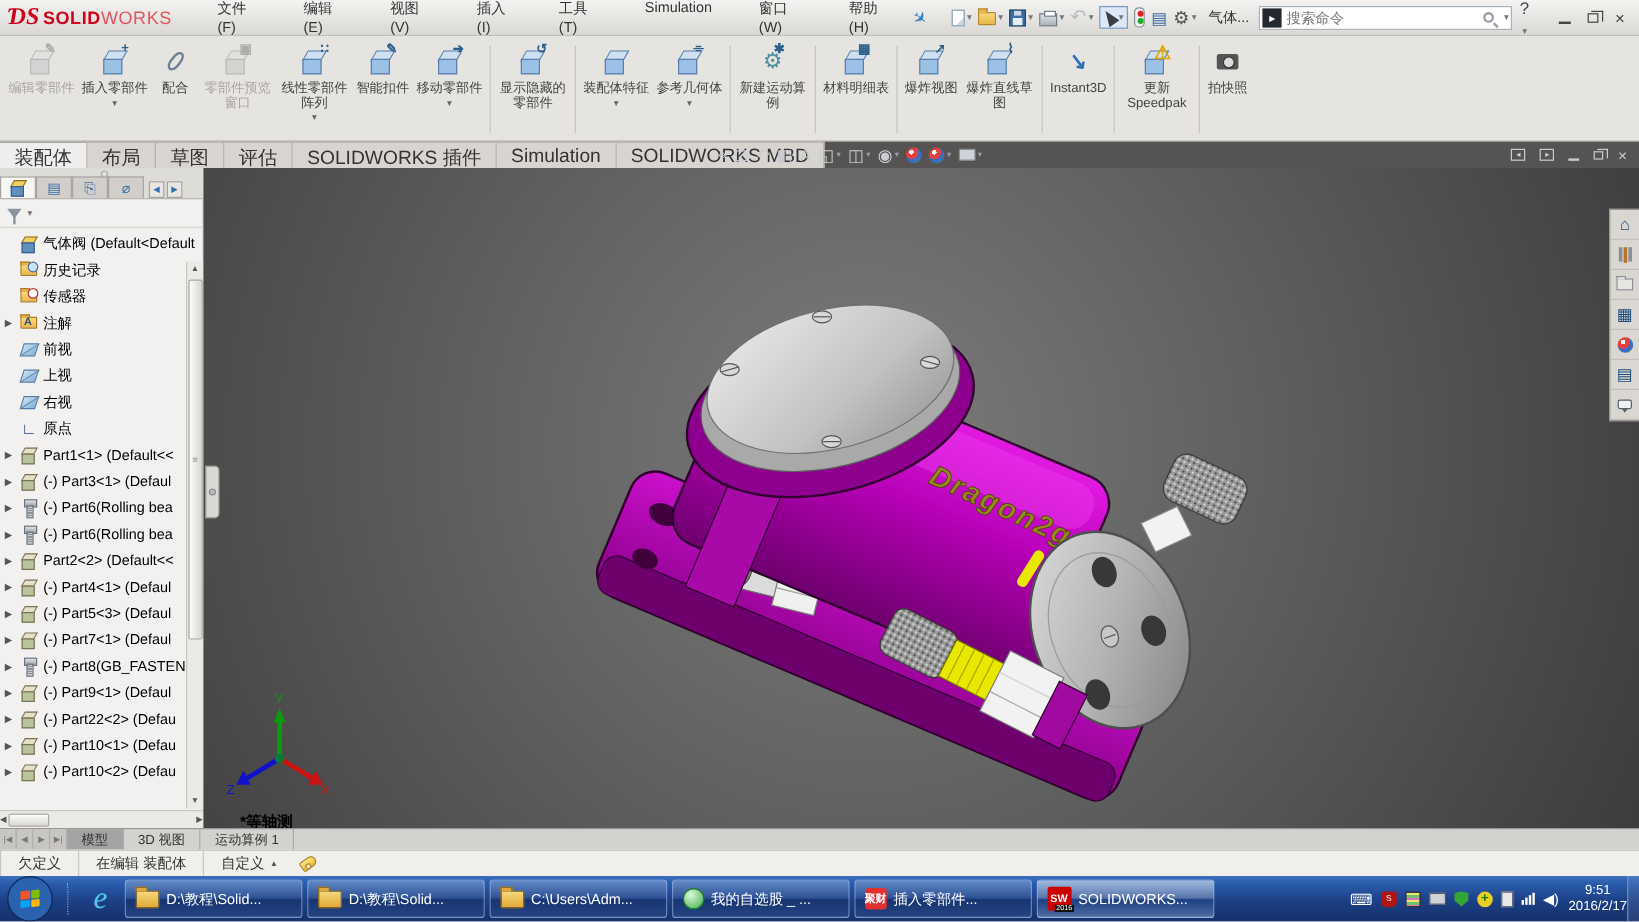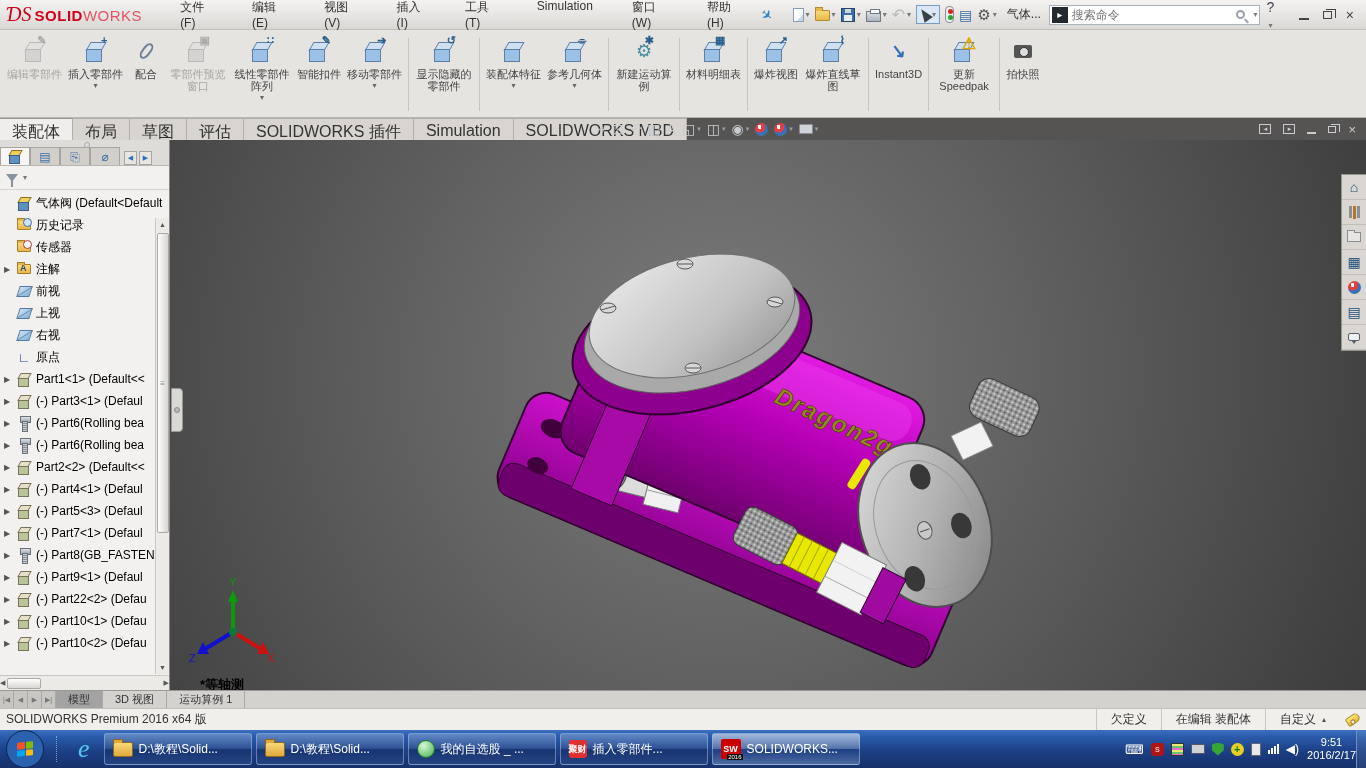--- a/index.html
+++ b/index.html
@@ -2,21 +2,21 @@
 <html><head>
 <meta charset="utf-8">
 <style>
   *{margin:0;padding:0;box-sizing:border-box;}
   html,body{width:1366px;height:768px;overflow:hidden;font-family:"Liberation Sans",sans-serif;}
   .app{width:1366px;height:768px;display:flex;flex-direction:column;background:#dfddda;}
 
   
   .menubar{height:30px;display:flex;align-items:center;background:linear-gradient(#f4f3f1,#dad8d5);border-bottom:1px solid #c2c0bd;padding:0 4px;flex:0 0 auto;}
   .logo{display:flex;align-items:baseline;margin:0 10px 0 2px;white-space:nowrap;}
-  .logo .ds{font-family:"Liberation Serif",serif;font-style:italic;font-weight:normal;color:#d0021b;font-size:20px;margin-right:3px;}
+  .logo .ds{font-family:"Liberation Serif",serif;font-style:italic;font-weight:bold;color:#d0021b;font-size:20px;margin-right:3px;}
   .logo .solid{color:#d0021b;font-weight:bold;font-size:15px;letter-spacing:.5px;text-align:right;}
   .logo .works{color:#e05560;font-size:15px;letter-spacing:.5px;}
   .menus{display:flex;gap:19px;margin-left:18px;}
   .menu-item{padding:4px 10px;font-size:12px;color:#333;cursor:default;}
   .pin{color:#2f7fc1;font-size:14px;margin:0 10px;transform:rotate(40deg);}
   .qat{display:flex;align-items:center;gap:1px;margin-left:8px;}
   .qbtn{display:flex;align-items:center;padding:2px 2px;}
   .dd{font-size:8px;color:#777;margin-left:2px;}
   .icon-page{width:11px;height:14px;background:linear-gradient(135deg,#fff 70%,#cfd8e2 71%);border:1px solid #8aa0b8;}
   .icon-folder{width:15px;height:11px;background:linear-gradient(#f7d97a,#e8b84b);border:1px solid #b8862f;border-radius:1px;position:relative;margin-top:2px;}
@@ -764,21 +764,20 @@
       <span class="bnavbtn">◀</span>
       <span class="bnavbtn">▶</span>
       <span class="bnavbtn">▶|</span>
     </div>
     <span class="btab active">模型</span>
     <span class="btab">3D 视图</span>
     <span class="btab">运动算例 1</span>
   </div>
 
   <div class="statusbar">
-    <span class="st-left">SOLIDWORKS Premium 2016 x64 版</span>
     <span class="st-cell">
         <span>欠定义</span>
       </span>
     <span class="st-cell">
         <span>在编辑 装配体</span>
       </span>
     <span class="st-cell">
         <span>自定义</span>
         <span class="st-up">▴</span>
       </span>
@@ -796,20 +795,24 @@
       </span>
     <span class="grip"></span>
     <span class="ie">e</span>
     <span class="tbtn">
         <span class="tfold"></span>
         <span>D:\教程\Solid...</span>
       </span>
     <span class="tbtn">
         <span class="tfold"></span>
         <span>D:\教程\Solid...</span>
+      </span>
+    <span class="tbtn">
+        <span class="tfold"></span>
+        <span>C:\Users\Adm...</span>
       </span>
     <span class="tbtn">
         <span class="tgreen"></span>
         <span>我的自选股 _ ...</span>
       </span>
     <span class="tbtn">
         <span class="tred">聚财</span>
         <span>插入零部件...</span>
       </span>
     <span class="tbtn active">

